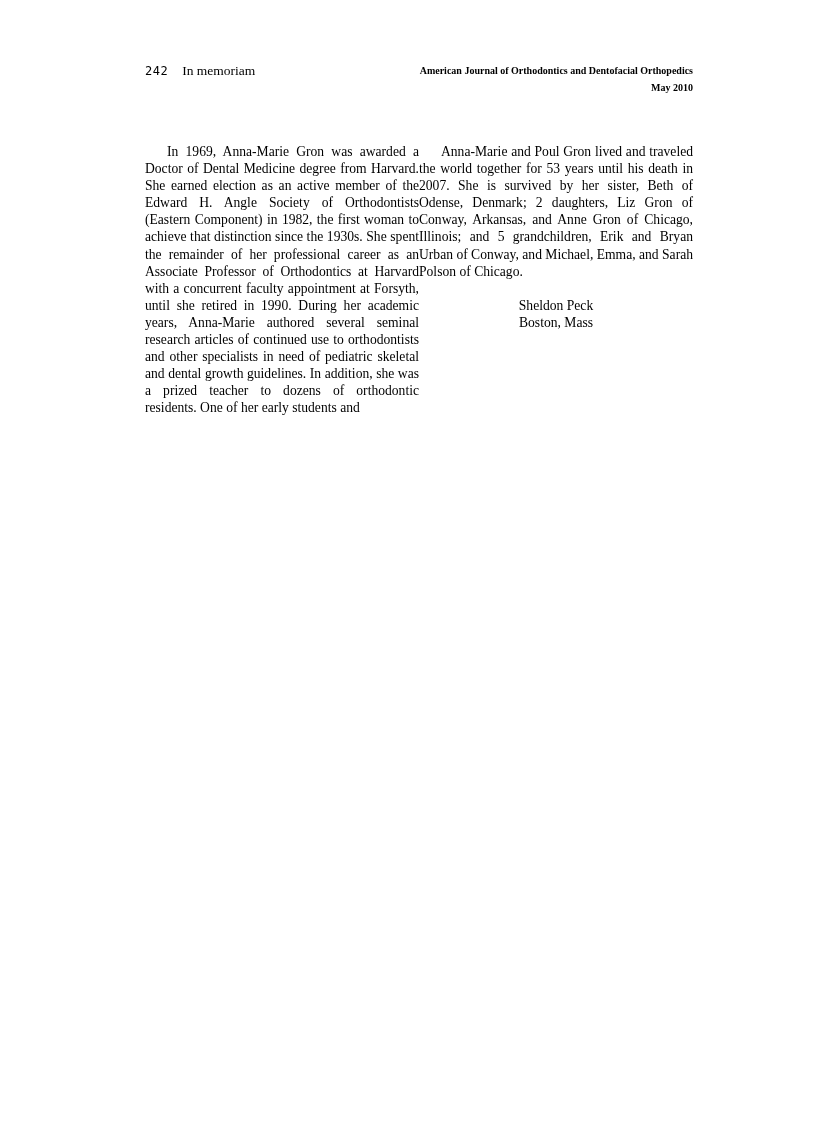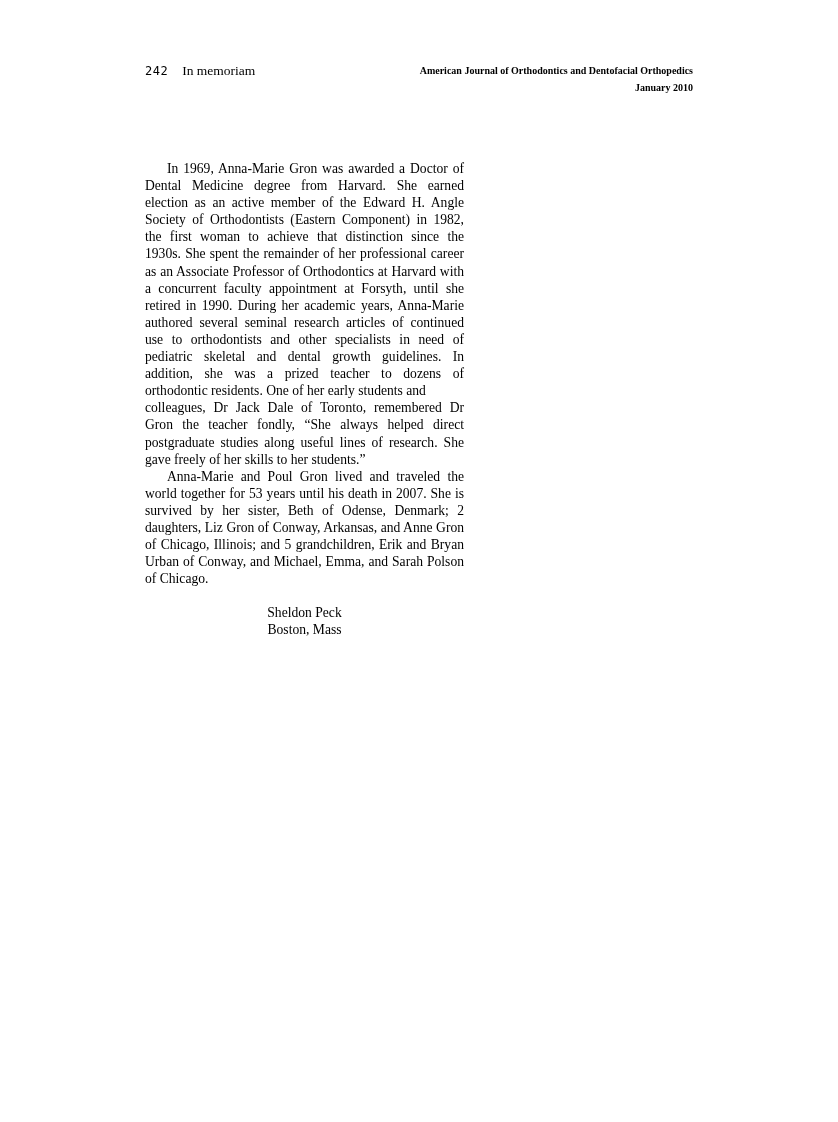--- a/index.html
+++ b/index.html
@@ -42,22 +42,21 @@
   .header-right {
     text-align: right;
     font-family: "Liberation Serif", serif;
     font-weight: bold;
     font-size: 10px;
     line-height: 17px;
   }
   .columns {
     display: flex;
     justify-content: space-between;
-    margin-top: 64px;
-    flex-direction: column;
+    margin-top: 47px;
   }
   .column {
     width: 319px;
     font-size: 13.6px;
     line-height: 17.1px;
     text-align: justify;
     hyphens: auto;
   }
   .para {
     margin: 0;
@@ -75,30 +74,29 @@
 <body>
 
 <div class="page">
 
   <header class="page-header">
     <div class="header-left">
       <span class="page-number">242</span><span class="section-title">In memoriam</span>
     </div>
     <div class="header-right">
       <div class="journal-name">American Journal of Orthodontics and Dentofacial Orthopedics</div>
-      <div class="issue-date">January 2010</div>
+      <div class="issue-date">May 2010</div>
     </div>
   </header>
 
   <main class="columns">
     <div class="column column-left">
       <p class="para indent">In 1969, Anna-Marie Gron was awarded a Doctor of Dental Medicine degree from Harvard. She earned election as an active member of the Edward H. Angle Society of Orthodontists (Eastern Component) in 1982, the first woman to achieve that distinction since the 1930s. She spent the remainder of her professional career as an Associate Professor of Orthodontics at Harvard with a concurrent faculty appointment at Forsyth, until she retired in 1990. During her academic years, Anna-Marie authored several seminal research articles of continued use to orthodontists and other specialists in need of pediatric skeletal and dental growth guidelines. In addition, she was a prized teacher to dozens of orthodontic residents. One of her early students and</p>
     </div>
     <div class="column column-right">
-      <p class="para">colleagues, Dr Jack Dale of Toronto, remembered Dr Gron the teacher fondly, “She always helped direct postgraduate studies along useful lines of research. She gave freely of her skills to her students.”</p>
       <p class="para indent">Anna-Marie and Poul Gron lived and traveled the world together for 53 years until his death in 2007. She is survived by her sister, Beth of Odense, Denmark; 2 daughters, Liz Gron of Conway, Arkansas, and Anne Gron of Chicago, Illinois; and 5 grandchildren, Erik and Bryan Urban of Conway, and Michael, Emma, and Sarah Polson of Chicago.</p>
       <div class="signature">
         <div>Sheldon Peck</div>
         <div>Boston, Mass</div>
       </div>
     </div>
   </main>
 
 </div>
 

